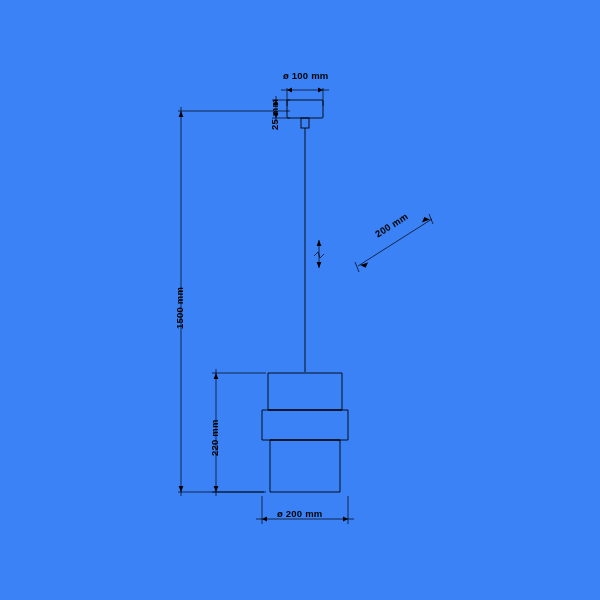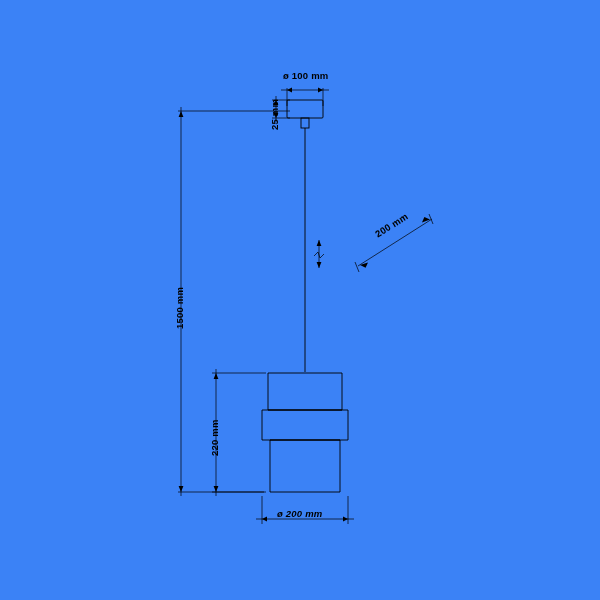--- a/index.html
+++ b/index.html
@@ -129,17 +129,17 @@
   </svg>
 
   <div class="dim-label" style="left:283px; top:70px;">ø 100 mm</div>
 
   <div class="dim-label rot90" style="left:269px; top:130px;">25 mm</div>
 
   <div class="dim-label rot90" style="left:174px; top:329px;">1500 mm</div>
 
   <div class="dim-label rot90" style="left:209px; top:456px;">220 mm</div>
 
-  <div class="dim-label" style="left:277px; top:508px;font-style:italic;">ø 200 mm</div>
+  <div class="dim-label" style="left:277px; top:508px;">ø 200 mm</div>
 
   <div class="dim-label" style="left:373px; top:230px; transform:rotate(-32deg); transform-origin:left top;">200 mm</div>
 
 </div>
 
 </body></html>

